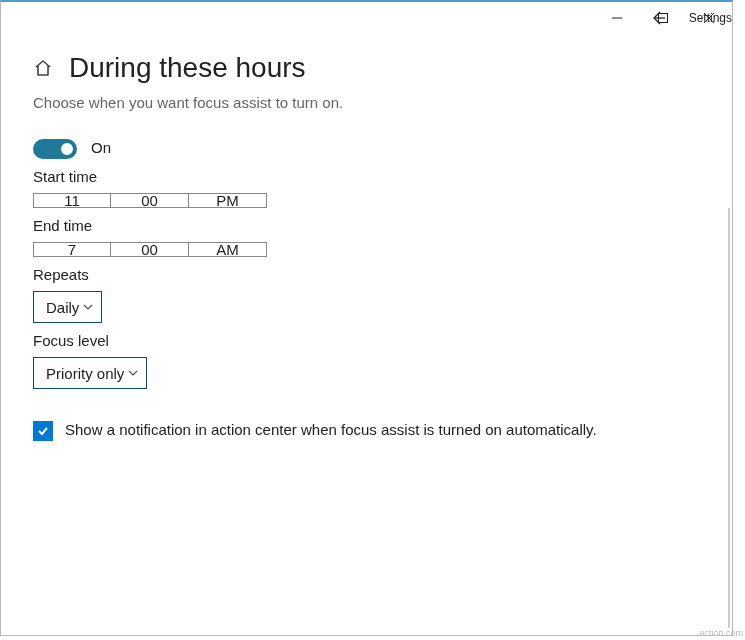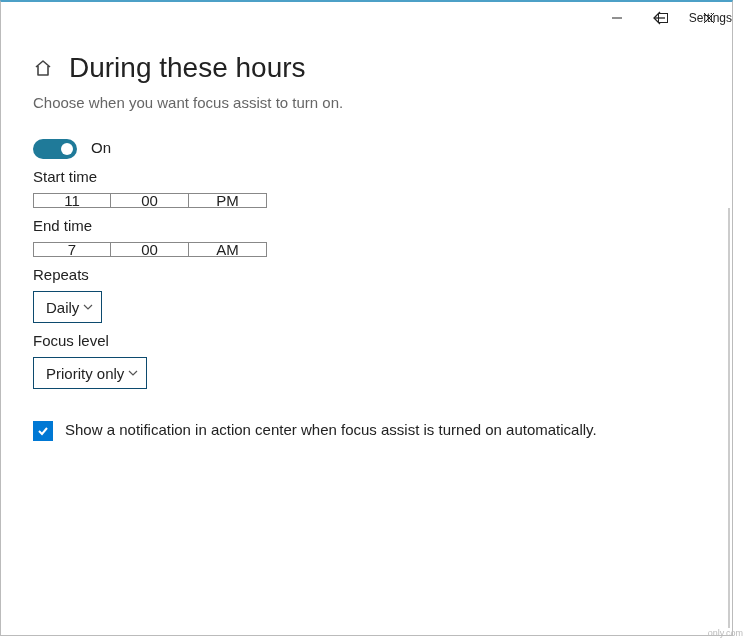--- a/index.html
+++ b/index.html
@@ -126,13 +126,13 @@
           </svg>
       </div>
       <div class="check-label">Show a notification in action center when focus assist is turned on automatically.</div>
     </div>
 
     <div class="scrollbar-hint"></div>
   </div>
 
 </div>
 
-<div class="watermark-url">only.com</div>
+<div class="watermark-url">action.com</div>
 
 </body></html>

